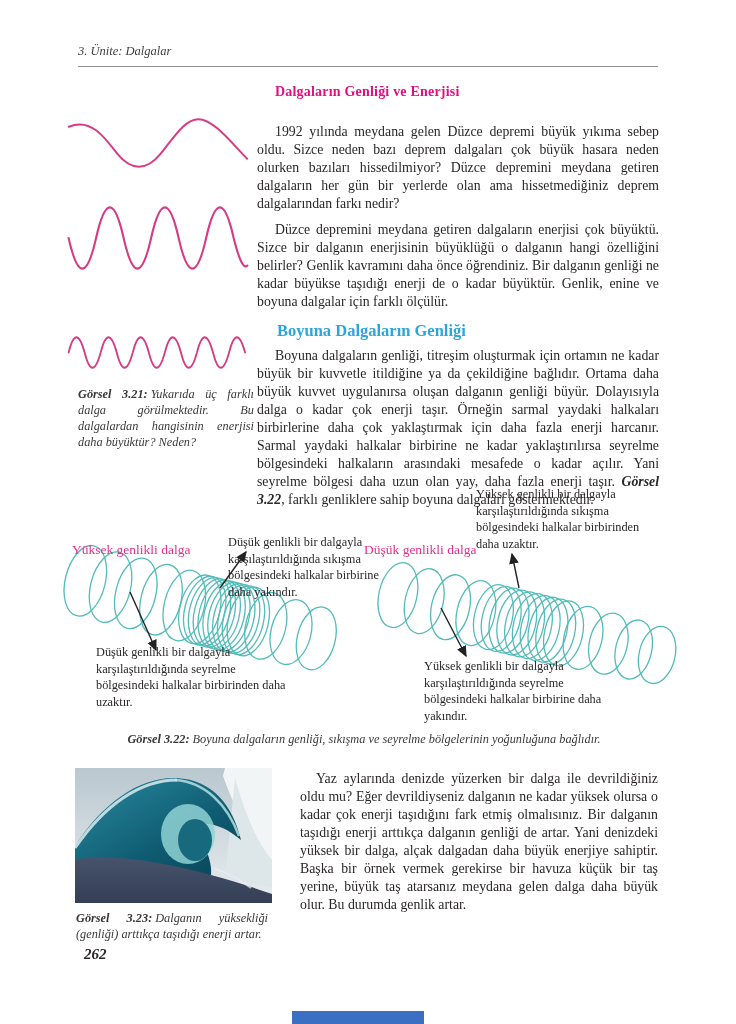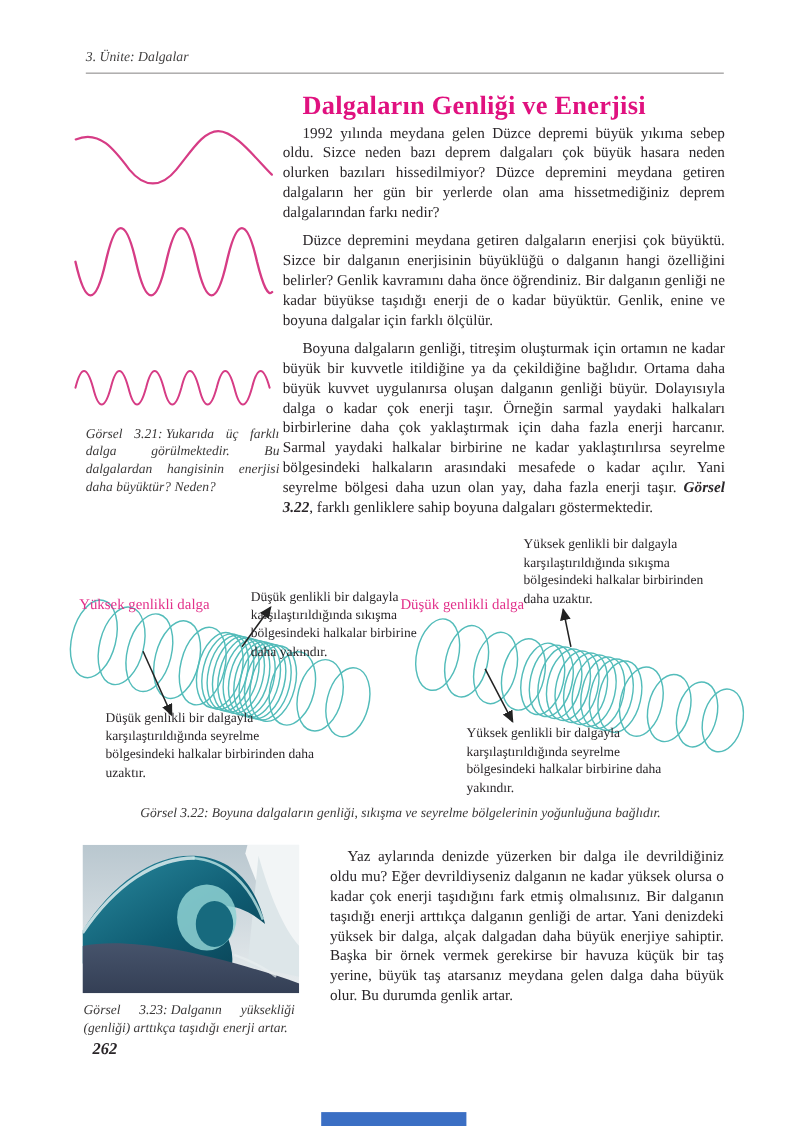--- a/index.html
+++ b/index.html
@@ -3,28 +3,28 @@
 <meta charset="utf-8">
 <style>
   html,body{margin:0;padding:0;background:#ffffff;}
   .page{position:relative;width:736px;height:1024px;background:#fff;overflow:hidden;
         font-family:"Liberation Serif", serif;color:#2a2629;padding-left:36px;}
   
   .hdr{position:absolute;left:78px;top:44px;font-style:italic;font-size:12.5px;color:#3f3e3e;}
   .hdr-rule{position:absolute;left:78px;top:66px;width:580px;height:1px;background:#8f8d8d;}
   
   .col-main{position:absolute;left:257px;top:84px;width:402px;}
-  .title{margin:0 0 1px 18px;font-size:24px;font-weight:bold;color:#e0117f;letter-spacing:.2px;}
+  .title{margin:0 0 23px 18px;font-size:14px;font-weight:bold;color:#e0117f;letter-spacing:.2px;}
   .body-p{margin:0 0 8px 0;font-size:13.8px;line-height:18px;text-align:justify;text-indent:18px;}
   .h2{margin:10px 0 6px 20px;font-size:16.5px;font-weight:bold;color:#2ba6d8;}
   .figref{font-weight:bold;font-style:italic;}
   
   .wave-svg{position:absolute;}
   .caption{position:absolute;font-size:12.3px;line-height:16px;font-style:italic;color:#3a3838;text-align:justify;}
-  .cap-label{font-weight:normal;margin-right:3px;}
+  .cap-label{font-weight:bold;margin-right:3px;}
   
   .band{position:absolute;left:0;top:480px;width:736px;height:278px;}
   .band-svg{position:absolute;left:0;top:0;}
   .note{position:absolute;font-size:12.3px;line-height:16.5px;color:#2a2629;}
   .pink-label{position:absolute;font-size:13.5px;color:#e2308a;}
   .cap-322{left:78px;top:731px;width:572px;text-align:center;}
   
   .photo{position:absolute;left:75px;top:768px;width:197px;height:135px;}
   .cap-323{left:76px;top:910px;width:192px;}
   .pagenum{position:absolute;left:84px;top:946px;font-size:15px;font-weight:bold;font-style:italic;color:#2a2629;}
@@ -51,20 +51,21 @@
   </svg>
 
   <div class="caption" style="left:78px;top:386px;width:176px;">
     <span class="cap-label">Görsel 3.21:</span><span>Yukarıda üç farklı dalga görülmektedir. Bu dalgalardan hangisinin enerjisi daha büyüktür? Neden?</span>
   </div>
 
   <div class="col-main">
     <h1 class="title">Dalgaların Genliği ve Enerjisi</h1>
     <p class="body-p">1992 yılında meydana gelen Düzce depremi büyük yıkıma sebep oldu. Sizce neden bazı deprem dalgaları çok büyük hasara neden olurken bazıları hissedilmiyor? Düzce depremini meydana getiren dalgaların her gün bir yerlerde olan ama hissetmediğiniz deprem dalgalarından farkı nedir?</p>
     <p class="body-p">Düzce depremini meydana getiren dalgaların enerjisi çok büyüktü. Sizce bir dalganın enerjisinin büyüklüğü o dalganın hangi özelliğini belirler? Genlik kavramını daha önce öğrendiniz. Bir dalganın genliği ne kadar büyükse taşıdığı enerji de o kadar büyüktür. Genlik, enine ve boyuna dalgalar için farklı ölçülür.</p>
+    <h2 class="h2">Boyuna Dalgaların Genliği</h2>
     <p class="body-p"><span>Boyuna dalgaların genliği, titreşim oluşturmak için ortamın ne kadar büyük bir kuvvetle itildiğine ya da çekildiğine bağlıdır. Ortama daha büyük kuvvet uygulanırsa oluşan dalganın genliği büyür. Dolayısıyla dalga o kadar çok enerji taşır. Örneğin sarmal yaydaki halkaları birbirlerine daha çok yaklaştırmak için daha fazla enerji harcanır. Sarmal yaydaki halkalar birbirine ne kadar yaklaştırılırsa seyrelme bölgesindeki halkaların arasındaki mesafede o kadar açılır. Yani seyrelme bölgesi daha uzun olan yay, daha fazla enerji taşır. </span><span class="figref">Görsel 3.22</span><span>, farklı genliklere sahip boyuna dalgaları göstermektedir.</span></p>
   </div>
 
   <div class="band">
     <svg class="band-svg" width="736" height="278" viewBox="0 0 736 278">
       <defs>
         <marker id="ah" markerWidth="9" markerHeight="8" refX="7" refY="3.5" orient="auto">
           <path d="M0,0 L8,3.5 L0,7 Z" fill="#222"></path>
         </marker>
       </defs>

